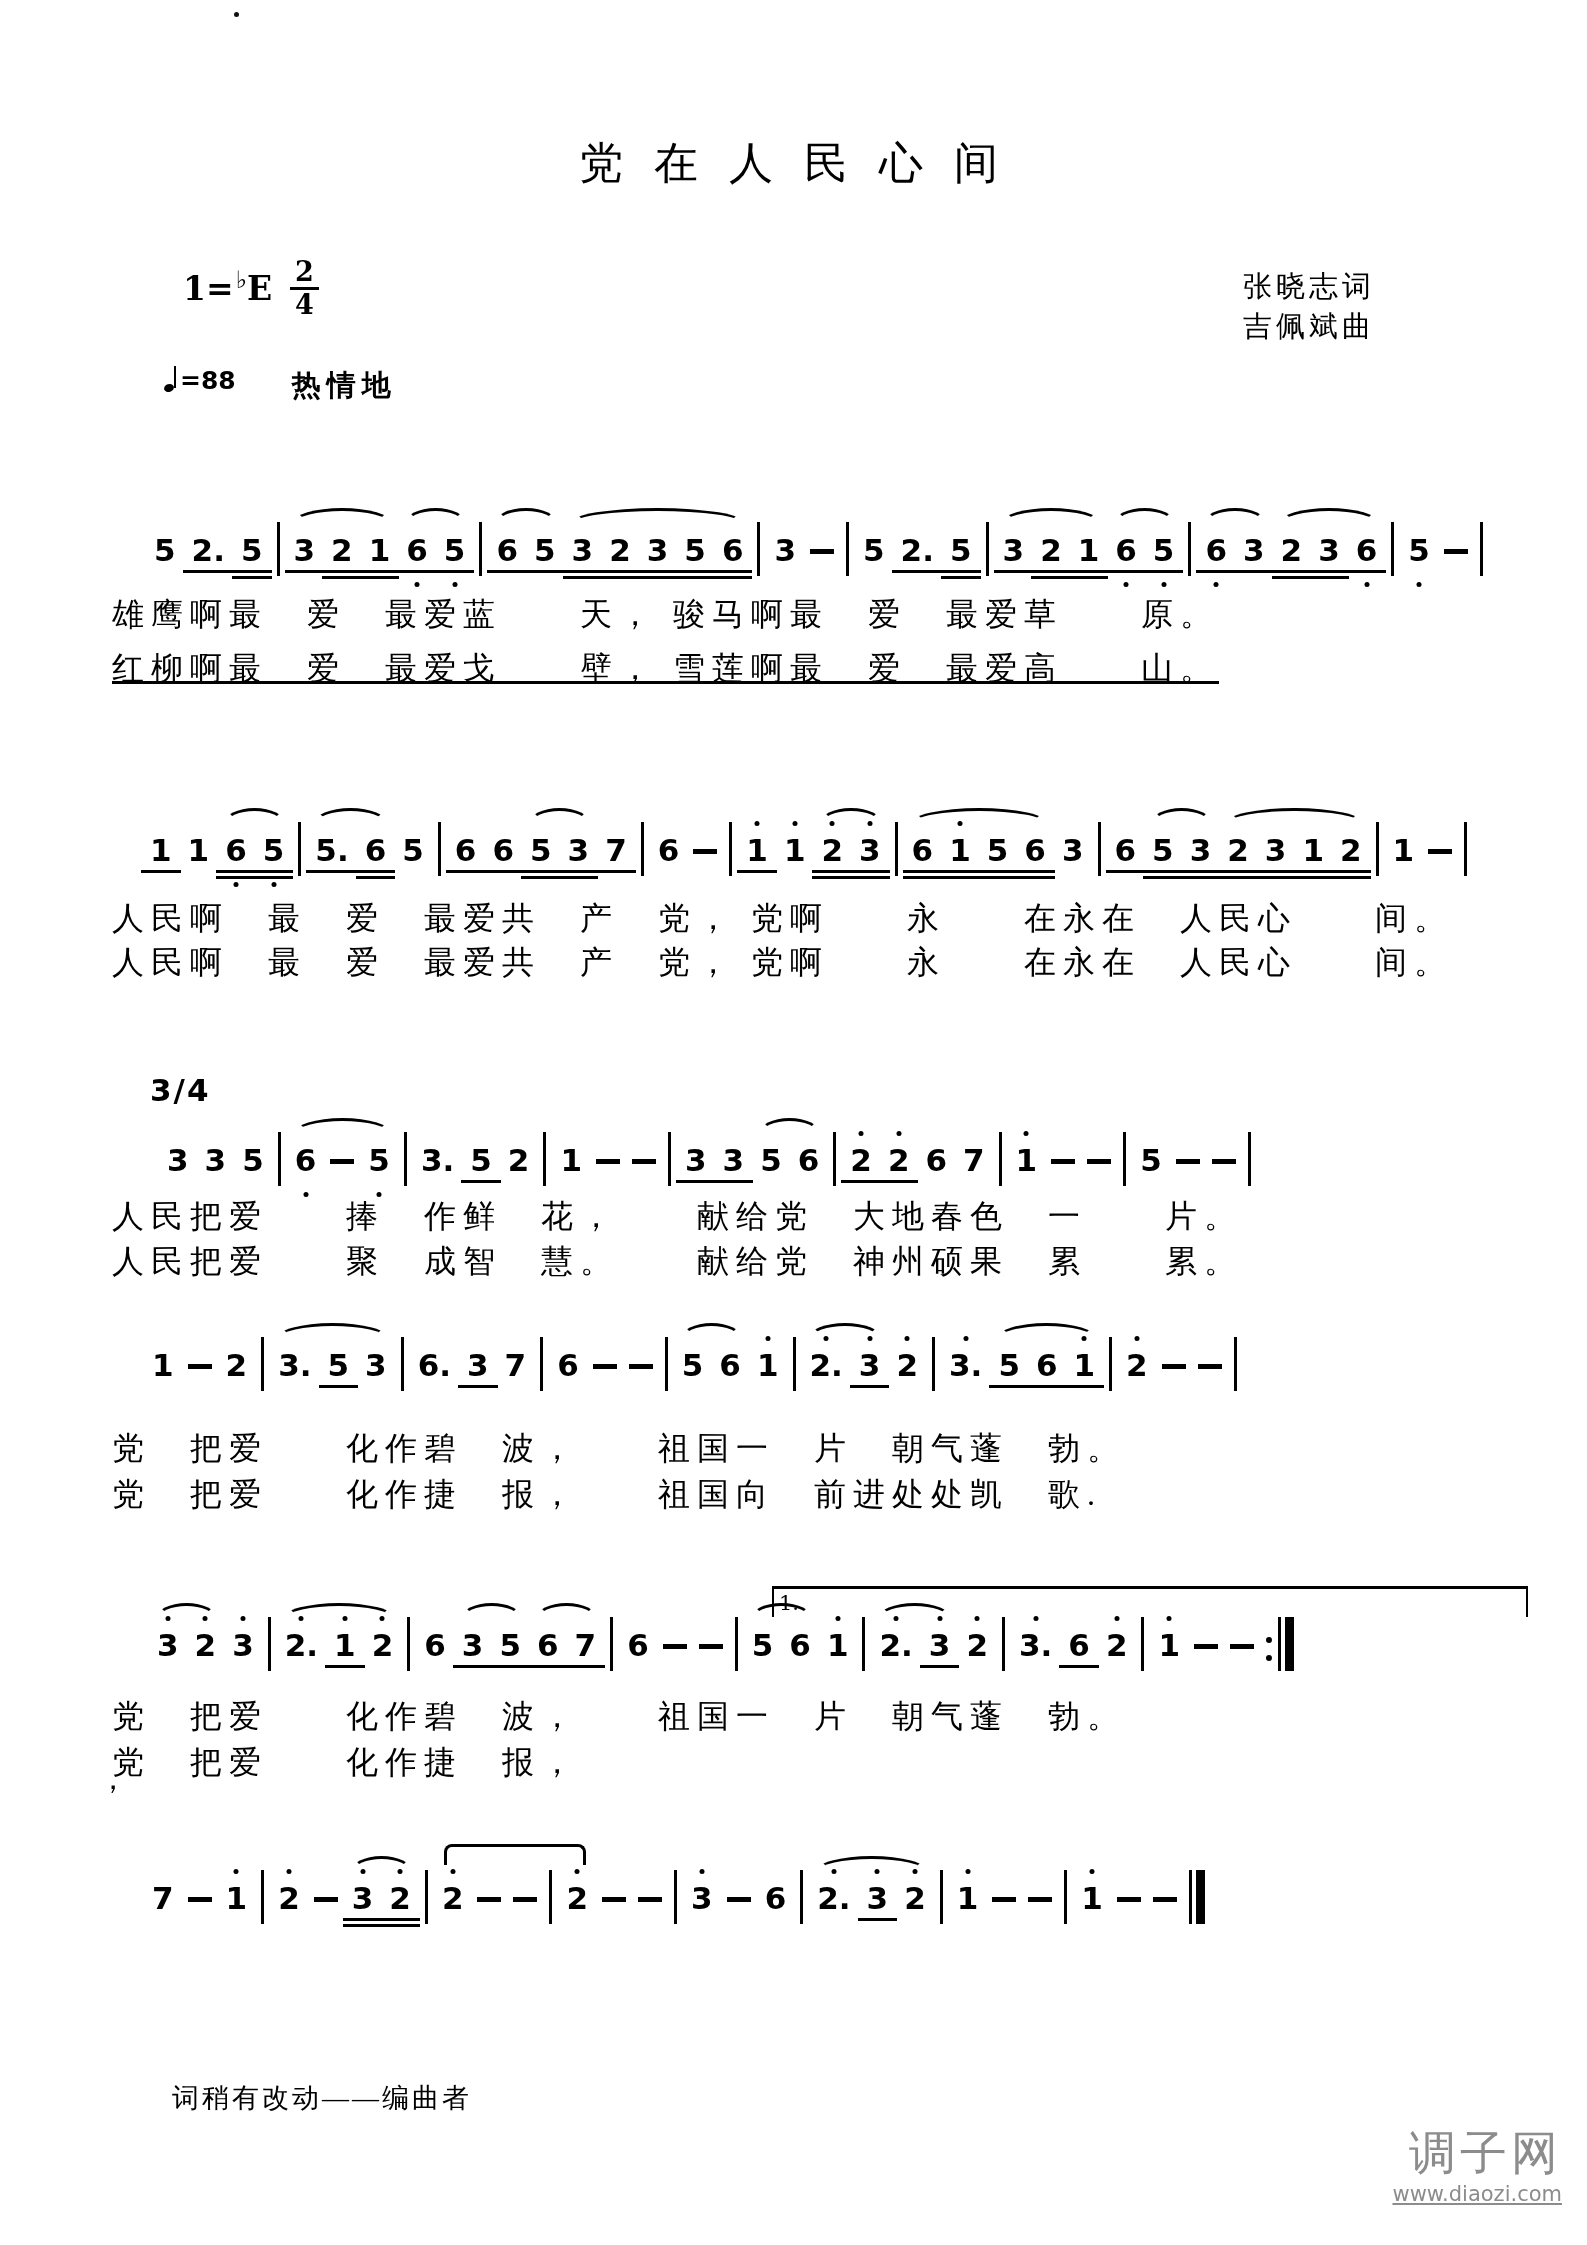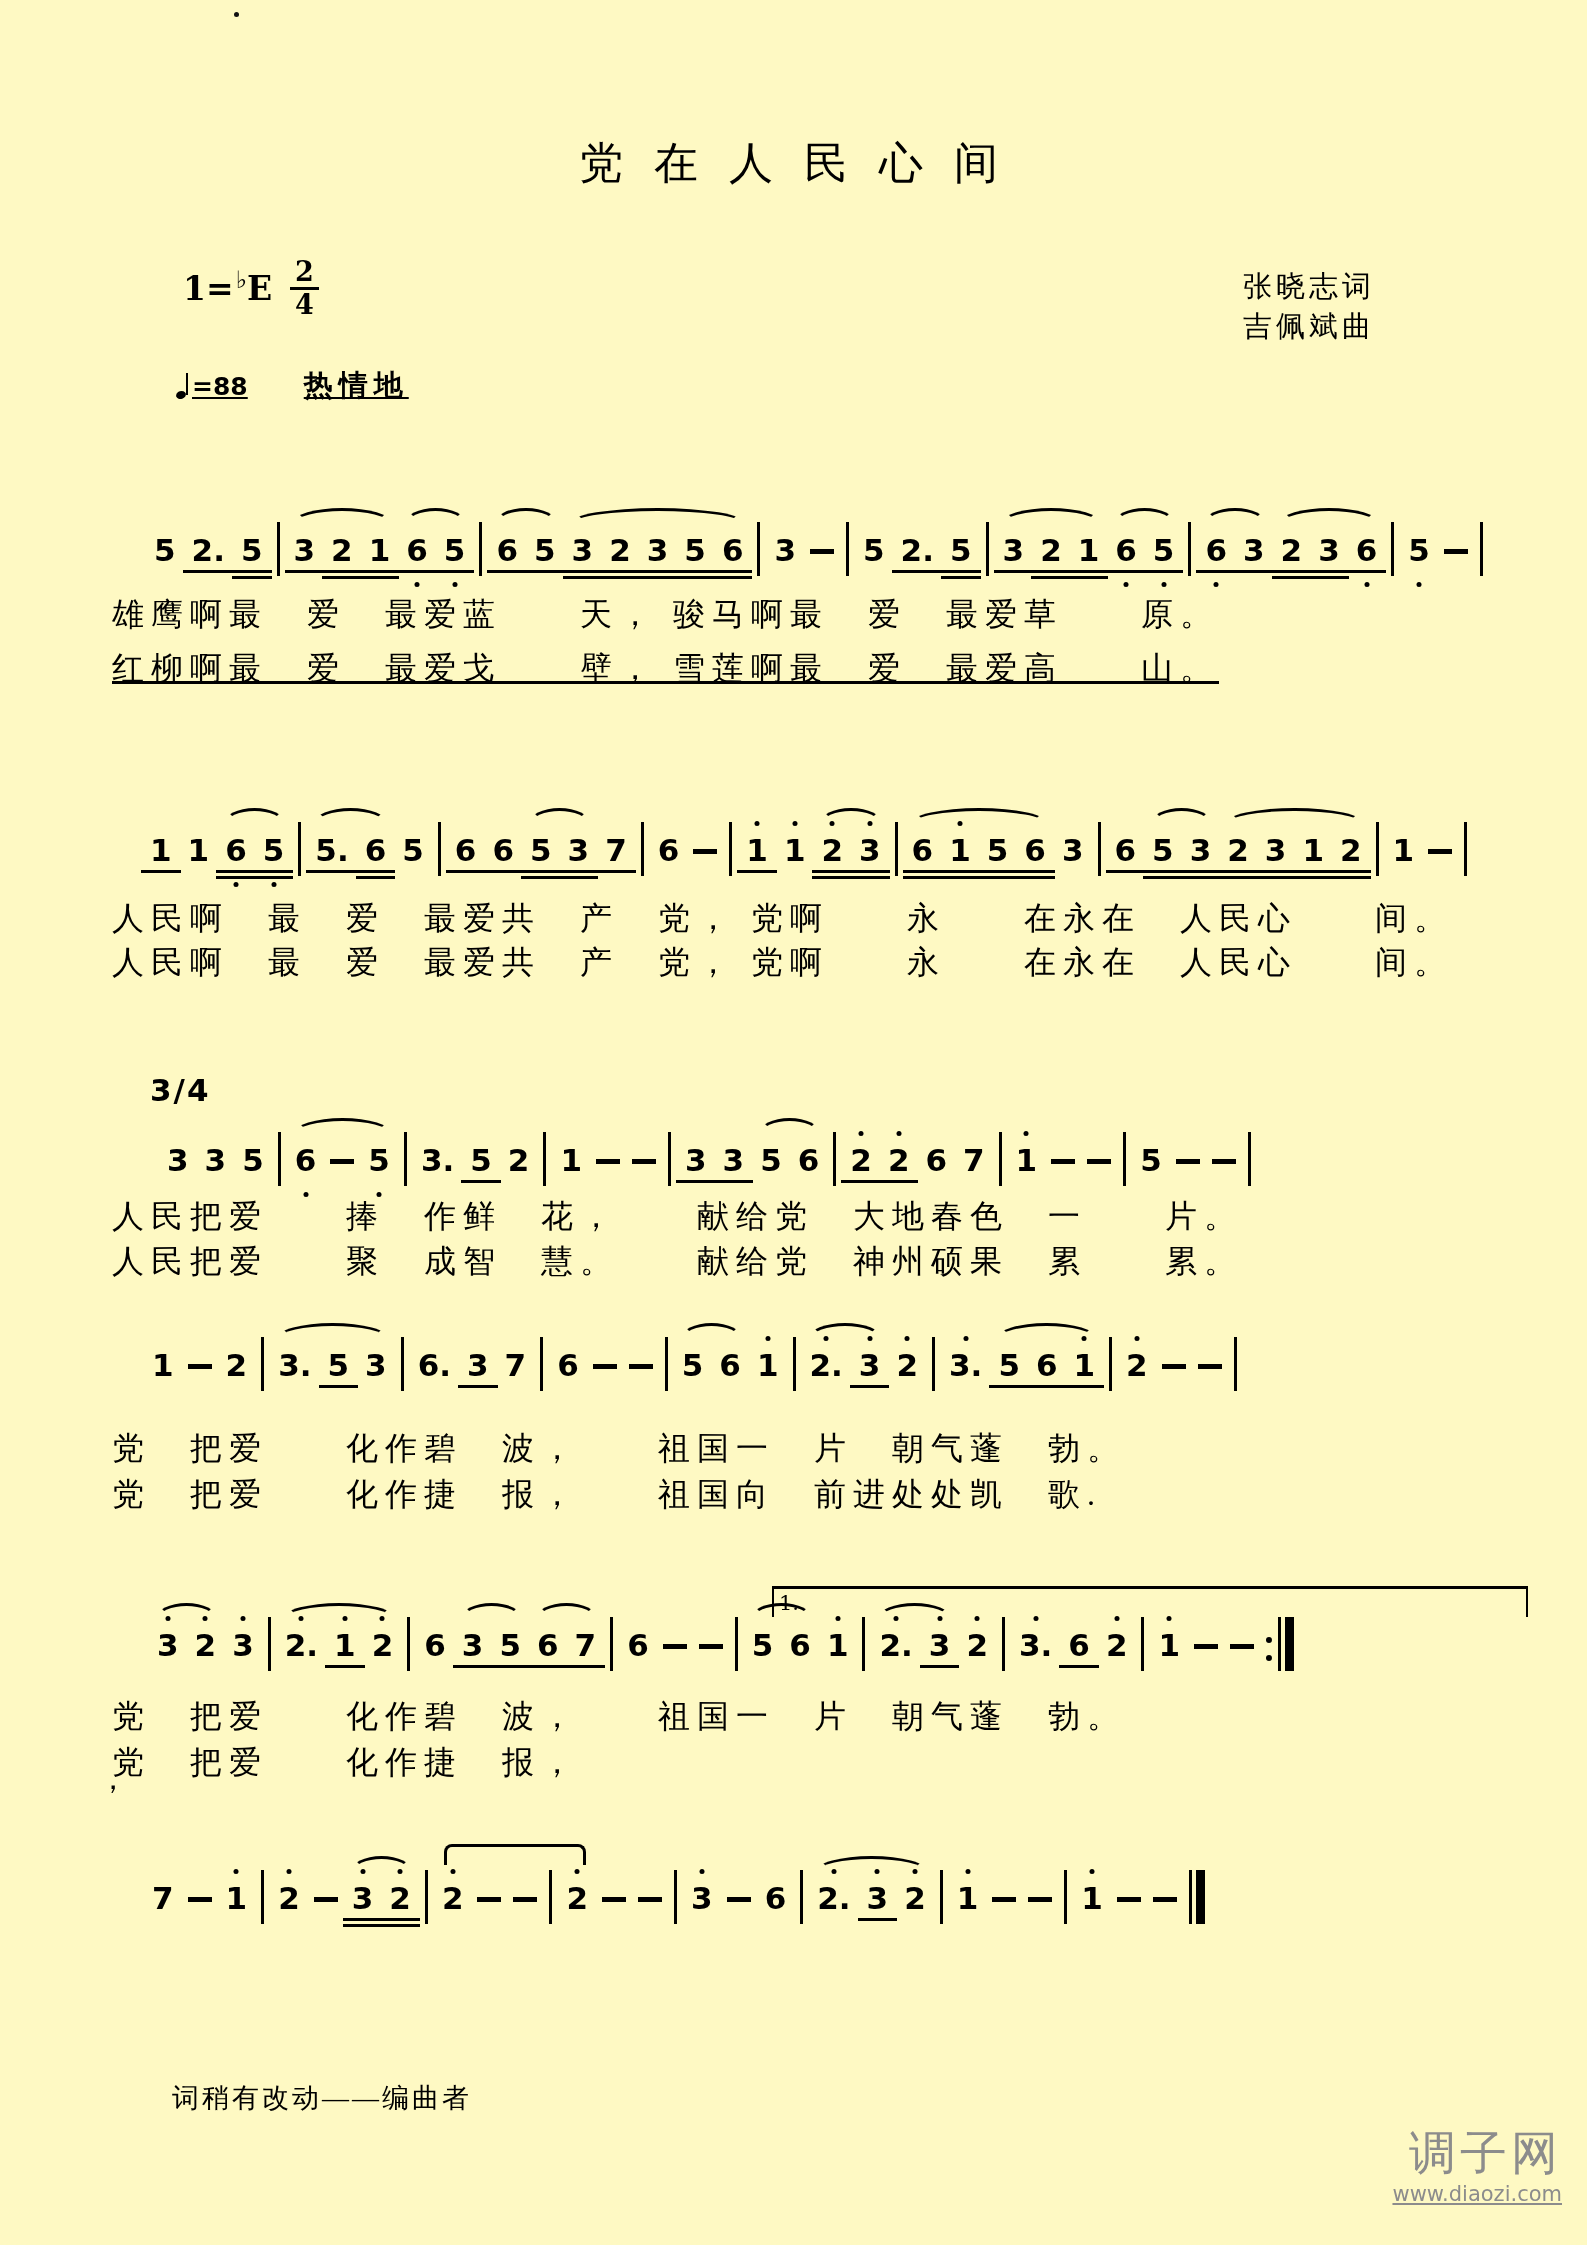--- a/index.html
+++ b/index.html
@@ -1,30 +1,30 @@
 <!DOCTYPE html>
 <html><head>
 <meta charset="utf-8">
 <style>
   html,body{margin:0;padding:0;background:#e8e8e8;}
-  #sheet{position:relative;width:1587px;height:2245px;background:#fef9c3;margin:0 auto;overflow:hidden;
+  #sheet{position:relative;width:1587px;height:2245px;background:#ffffff;margin:0 auto;overflow:hidden;
          font-family:"Liberation Serif",serif;color:#000;}
 
   
   #stray-dot{position:absolute;left:234px;top:12px;width:5px;height:5px;background:#111;border-radius:50%;}
   #title{position:absolute;left:0;top:138px;width:1587px;text-align:center;
          font:400 44px/1.2 "Liberation Serif",serif;letter-spacing:10px;}
   #keysig{position:absolute;left:183px;top:258px;display:flex;align-items:center;
           font:700 33px "DejaVu Serif",serif;}
   #keysig .flat{font-size:24px;vertical-align:super;position:relative;top:-9px;margin-left:2px;}
   .frac{display:inline-block;text-align:center;margin-left:18px;font:700 27px/1.05 "DejaVu Serif",serif;}
   .frac .top{display:block;border-bottom:3px solid #000;padding:0 5px 1px;}
   .frac .bot{display:block;padding-top:1px;}
   #credits{position:absolute;left:1243px;top:266px;font:400 29px/40px "Liberation Serif",serif;letter-spacing:4px;}
-  #tempo{position:absolute;left:176px;top:366px;display:flex;align-items:center;text-decoration:underline;}
+  #tempo{position:absolute;left:164px;top:366px;display:flex;}
   .qnote{display:inline-block;position:relative;width:13px;height:26px;margin-right:3px;}
   .qnote::before{content:"";position:absolute;bottom:0;left:0;width:10px;height:8px;background:#000;
                  border-radius:50%;transform:rotate(-18deg);}
   .qnote::after{content:"";position:absolute;right:1px;top:0;width:2.5px;height:22px;background:#000;}
   #tempo .val{font:700 25px "DejaVu Sans",sans-serif;}
   #tempo .mood{font:700 29px "Liberation Sans",sans-serif;margin-left:56px;letter-spacing:6px;}
   #meter-change{position:absolute;left:150px;top:1072px;font:700 31px "DejaVu Sans",sans-serif;letter-spacing:2px;}
 
   
   .sysrow{position:absolute;display:flex;align-items:flex-end;column-gap:12px;height:56px;}

